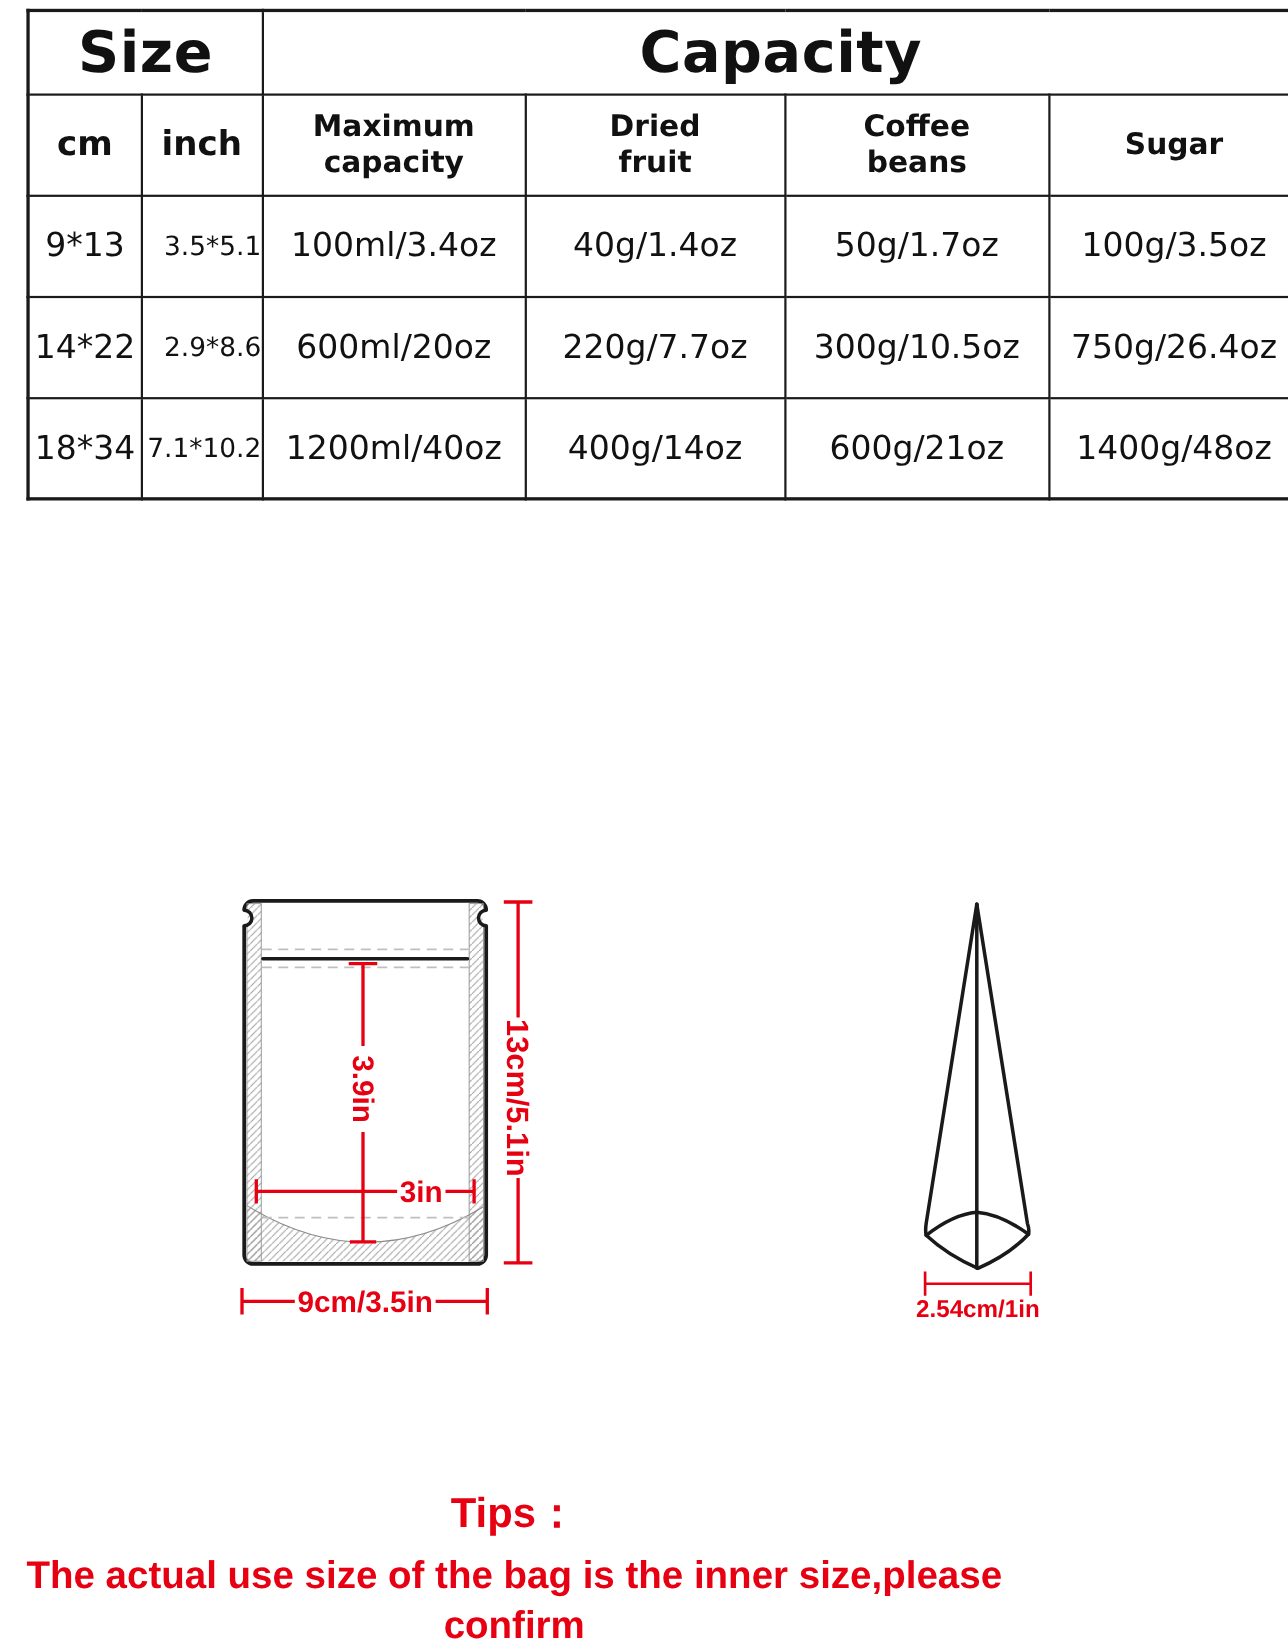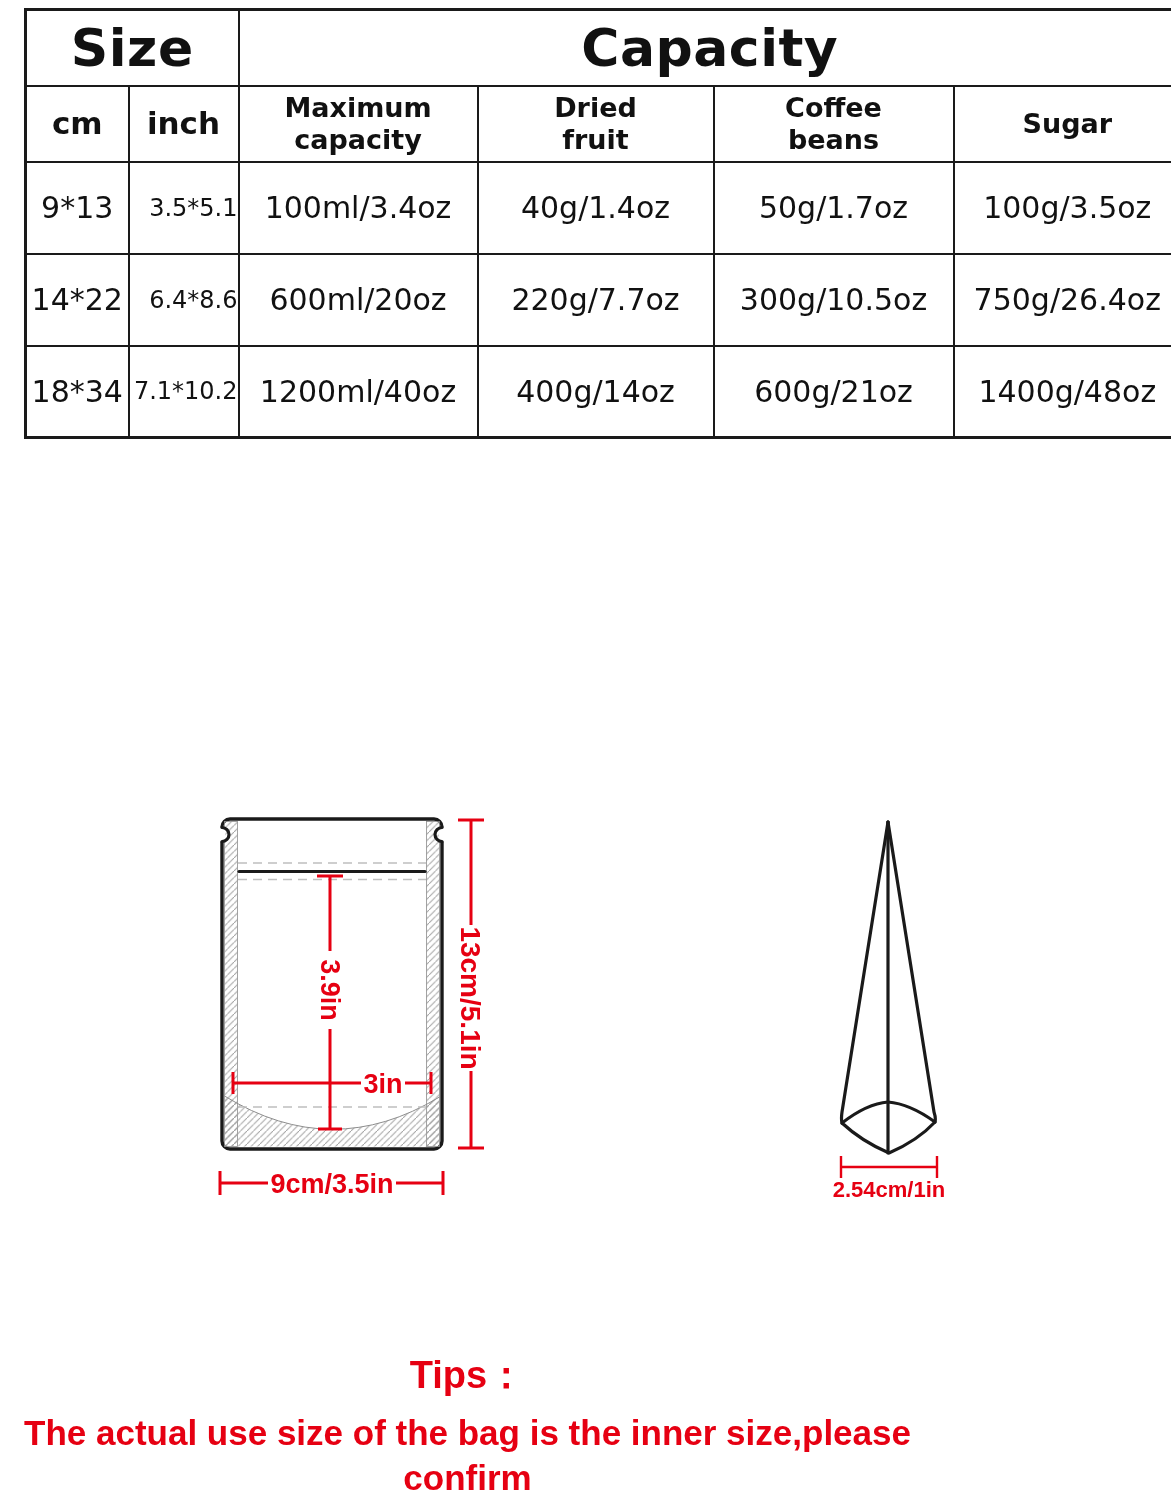--- a/index.html
+++ b/index.html
@@ -16,21 +16,21 @@
   .spec-table {
     position: absolute; left: 24px; top: 8px;
     width: 1156px; border-collapse: collapse; table-layout: fixed;
     border: 3px solid var(--ink);
   }
   .spec-table th, .spec-table td {
     border: 2.5px solid var(--ink);
     text-align: center; vertical-align: middle; padding: 0;
   }
   .row-main th { height: 76px; font-size: 52px; font-weight: 700; letter-spacing: 0.5px; }
-  .row-sub  th { height: 76px; font-size: 27px; font-weight: 700; line-height: 1.18; white-space: pre-line; }
+  .row-sub  th { height: 92px; font-size: 27px; font-weight: 700; line-height: 1.18; white-space: pre-line; }
   .row-sub  th.unit { font-size: 31px; }
   .data-row td { height: 92px; font-size: 30px; font-weight: 400; }
   .data-row td.inch { font-size: 24px; text-align: right; }
 
   
   .diagram-svg { position: absolute; left: 0; top: 780px; }
   .bag-outline { fill: #fff; stroke: var(--ink); stroke-width: 3.4; }
   .k   { fill: none; stroke: var(--ink); stroke-width: 3.2; stroke-linejoin: round; stroke-linecap: round; }
   .band { fill: url(#hatch); stroke: #8d8d8d; stroke-width: 0.8; }
   .gusset-fill { fill: url(#hatch); stroke: none; }
@@ -80,21 +80,21 @@
   <tr class="data-row">
     <td>9*13</td>
     <td class="inch">3.5*5.1</td>
     <td>100ml/3.4oz</td>
     <td>40g/1.4oz</td>
     <td>50g/1.7oz</td>
     <td>100g/3.5oz</td>
   </tr>
   <tr class="data-row">
     <td>14*22</td>
-    <td class="inch">6.4*8.6</td>
+    <td class="inch">2.9*8.6</td>
     <td>600ml/20oz</td>
     <td>220g/7.7oz</td>
     <td>300g/10.5oz</td>
     <td>750g/26.4oz</td>
   </tr>
   <tr class="data-row">
     <td>18*34</td>
     <td class="inch">7.1*10.2</td>
     <td>1200ml/40oz</td>
     <td>400g/14oz</td>

